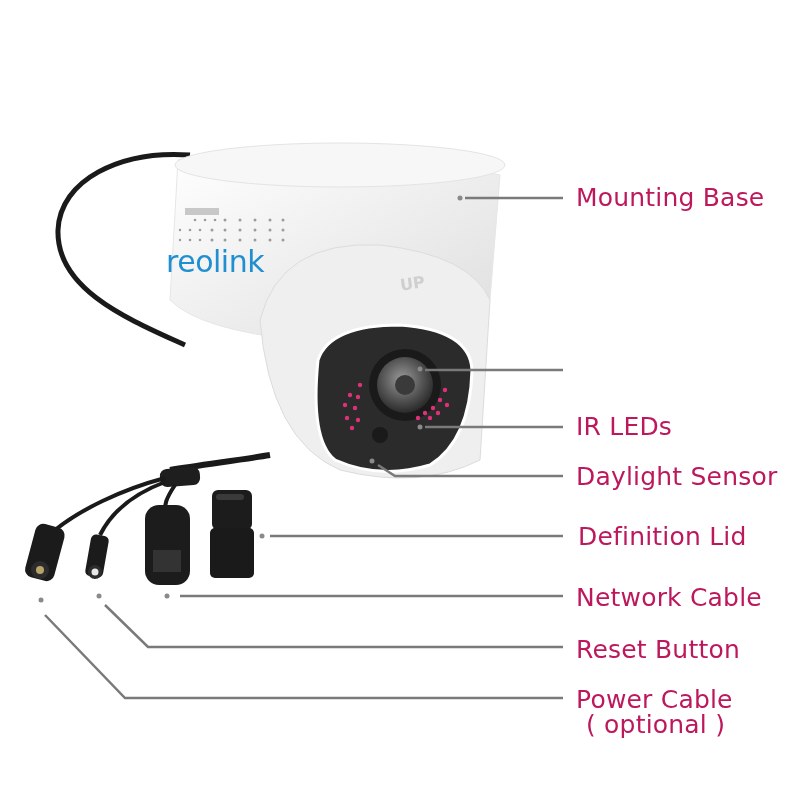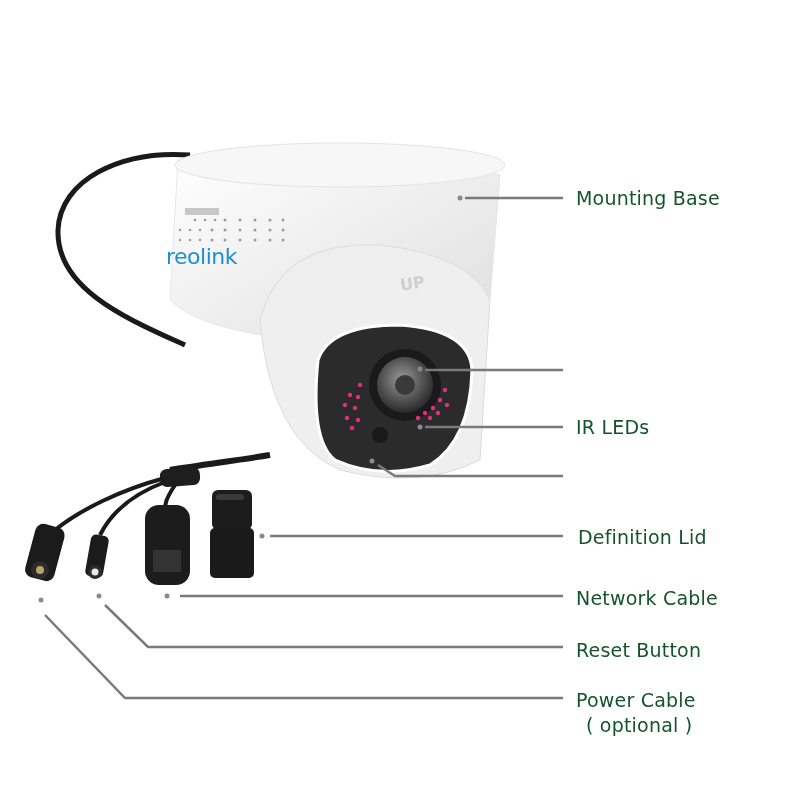--- a/index.html
+++ b/index.html
@@ -1,22 +1,22 @@
 <!DOCTYPE html>
 <html><head>
 <meta charset="utf-8">
 <style>
   html, body { margin:0; padding:0; background:#ffffff; }
   body { width:800px; height:800px; position:relative; overflow:hidden;
          font-family:"DejaVu Sans","Liberation Sans",sans-serif; }
   .stage { position:absolute; left:0; top:0; width:800px; height:800px; }
-  .label { position:absolute; color:#14532d; font-size:19px; letter-spacing:0.2px; white-space:nowrap; line-height:22px; }
+  .label { position:absolute; color:#be185d; font-size:25px; letter-spacing:0.2px; white-space:nowrap; line-height:22px; }
   .label.sub { }
   svg { position:absolute; left:0; top:0; }
-  .brand { position:absolute; left:166px; top:244px; color:#1f8fd0; font-size:22px;
+  .brand { position:absolute; left:166px; top:244px; color:#1f8fd0; font-size:30px;
            font-family:"DejaVu Sans","Liberation Sans",sans-serif; letter-spacing:-0.5px; }
   .up { position:absolute; left:400px; top:274px; color:#cfcfcf; font-size:16px; font-weight:bold; transform:rotate(-8deg); }
 </style>
 </head>
 <body>
 
 <div class="stage">
 
   <svg width="800" height="800" viewBox="0 0 800 800">
     <defs>
@@ -147,18 +147,19 @@
       <circle cx="99" cy="596" r="2.5"></circle>
       <circle cx="41" cy="600" r="2.5"></circle>
     </g>
   </svg>
 
   <div class="brand">reolink</div>
   <div class="up">UP</div>
 
   <div class="label" style="left:576px;top:187px;">Mounting Base</div>
   <div class="label" style="left:576px;top:416px;text-align:center;">IR LEDs</div>
+  <div class="label" style="left:576px;top:466px;">Daylight Sensor</div>
   <div class="label" style="left:578px;top:526px;">Definition Lid</div>
   <div class="label" style="left:576px;top:587px;">Network Cable</div>
   <div class="label" style="left:576px;top:689px;">Power Cable</div>
   <div class="label" style="left:576px;top:639px;">Reset Button</div>
   <div class="label sub" style="left:586px;top:714px;">( optional )</div>
 </div>
 
 </body></html>

